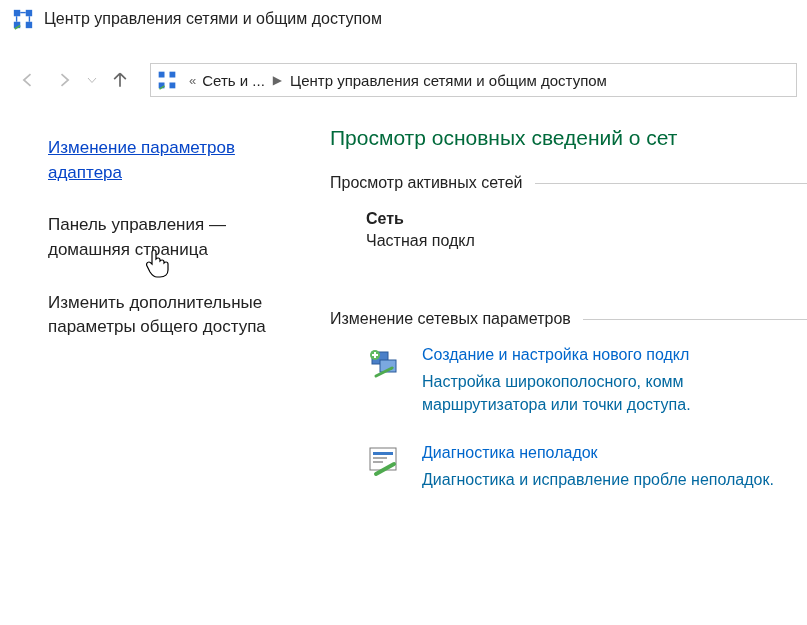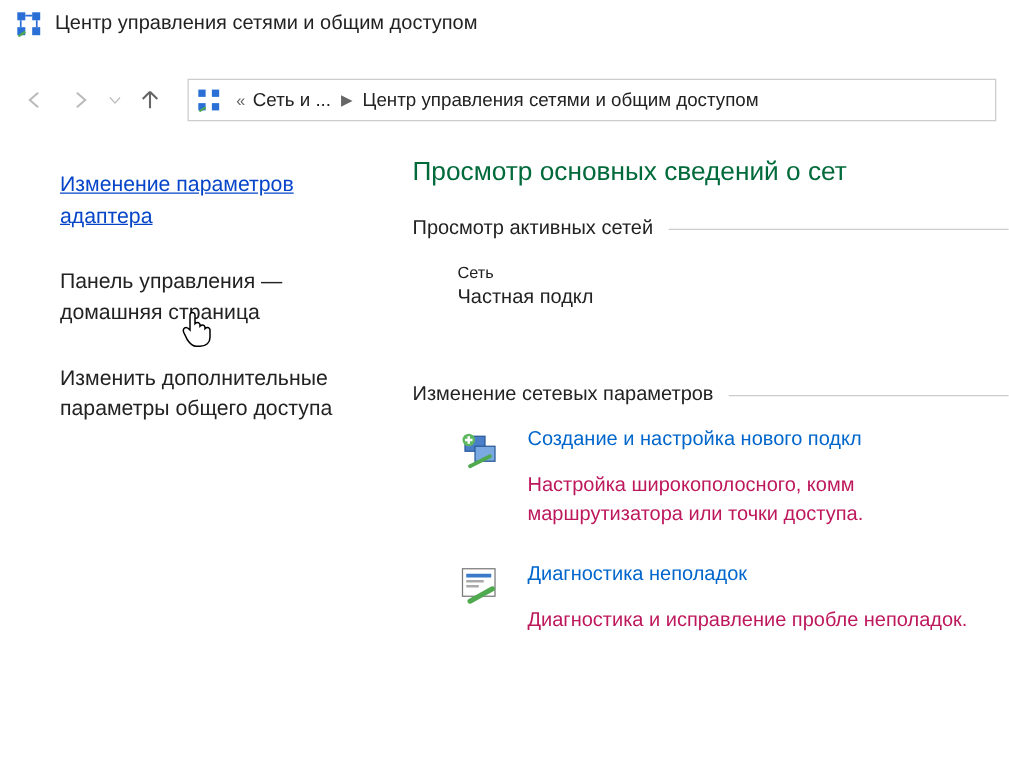--- a/index.html
+++ b/index.html
@@ -122,22 +122,22 @@
       flex: 1;
       height: 1px;
       background: #ccc;
       margin-left: 12px;
     }
     .net-block {
       padding-left: 36px;
       margin-bottom: 60px;
     }
     .net-name {
-      font-weight: 400;
-      font-size: 13px;
+      font-weight: 700;
+      font-size: 16px;
     }
     .net-type {
       font-size: 16px;
       margin-top: 4px;
     }
     .action-row {
       display: flex;
       margin-bottom: 28px;
       padding-left: 36px;
     }
@@ -147,23 +147,23 @@
       flex-shrink: 0;
     }
     .action-body { flex: 1; }
     .action-title {
       color: #0066cc;
       font-size: 16px;
       cursor: pointer;
       white-space: nowrap;
     }
     .action-desc {
-      color: #be185d;
-      font-size: 16px;
-      margin-top: 16px;
+      color: #0369a1;
+      font-size: 16px;
+      margin-top: 6px;
       line-height: 1.45;
     }
     .cursor-hand {
       position: absolute;
       left: 145px;
       top: 248px;
       pointer-events: none;
     }
   </style>
 </head>

